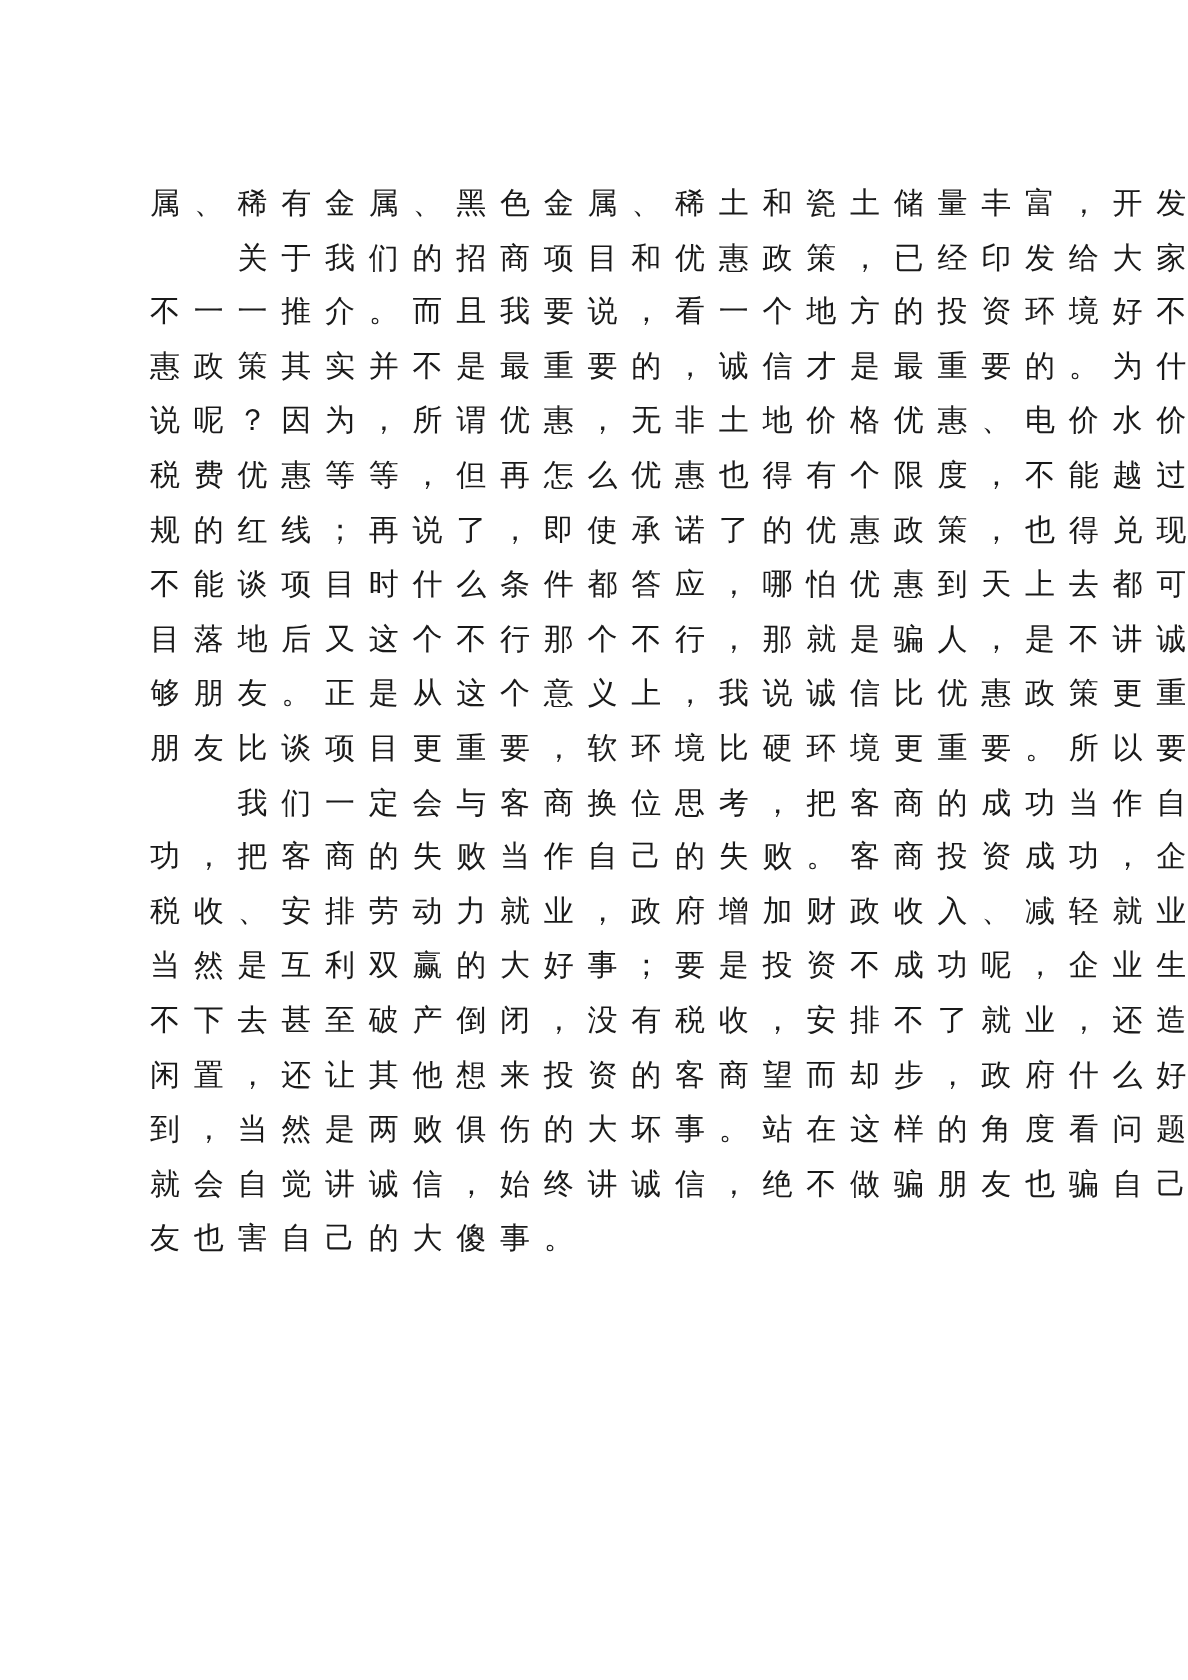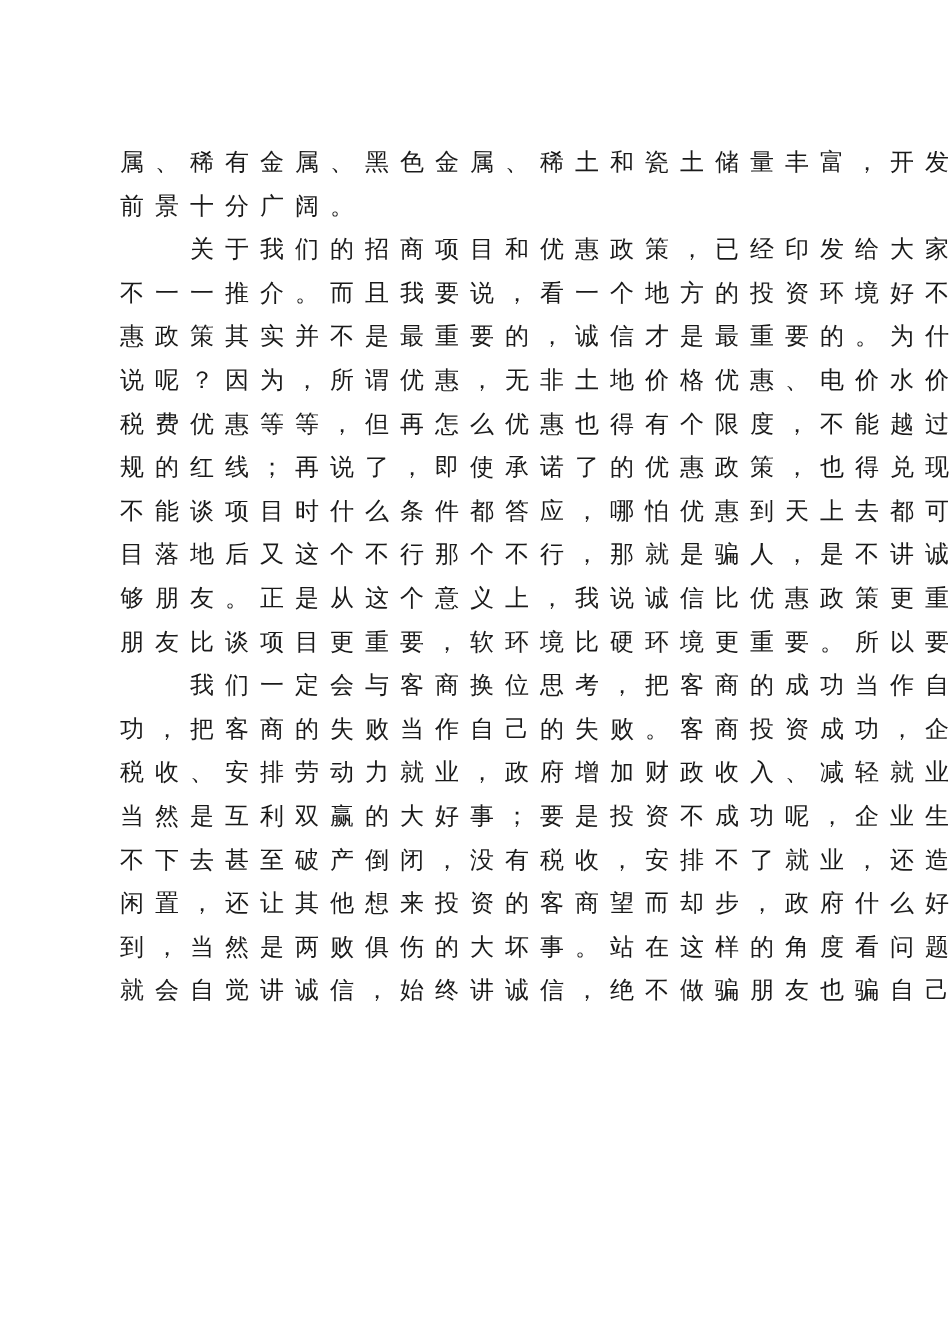--- a/index.html
+++ b/index.html
@@ -42,21 +42,20 @@
     }
   </style>
 </head>
 <body>
 
 <div class="page">
   <div class="body-text">
 
     <div>
       <span class="line">属、稀有金属、黑色金属、稀土和瓷土储量丰富，开发利用的</span>
-      <span class="line">前景十分广阔。</span>
     </div>
 
     <div>
       <span class="line indent">关于我们的招商项目和优惠政策，已经印发给大家，这里</span>
       <span class="line">不一一推介。而且我要说，看一个地方的投资环境好不好，优</span>
       <span class="line">惠政策其实并不是最重要的，诚信才是最重要的。为什么这样</span>
       <span class="line">说呢？因为，所谓优惠，无非土地价格优惠、电价水价优惠、</span>
       <span class="line">税费优惠等等，但再怎么优惠也得有个限度，不能越过政策法</span>
       <span class="line">规的红线；再说了，即使承诺了的优惠政策，也得兑现才行绝</span>
       <span class="line">不能谈项目时什么条件都答应，哪怕优惠到天上去都可以，项</span>
@@ -67,16 +66,17 @@
 
     <div>
       <span class="line indent">我们一定会与客商换位思考，把客商的成功当作自己的成</span>
       <span class="line">功，把客商的失败当作自己的失败。客商投资成功，企业上缴</span>
       <span class="line">税收、安排劳动力就业，政府增加财政收入、减轻就业压力，</span>
       <span class="line">当然是互利双赢的大好事；要是投资不成功呢，企业生产经营</span>
       <span class="line">不下去甚至破产倒闭，没有税收，安排不了就业，还造成土地</span>
       <span class="line">闲置，还让其他想来投资的客商望而却步，政府什么好处也得</span>
       <span class="line">到，当然是两败俱伤的大坏事。站在这样的角度看问题，我们</span>
       <span class="line">就会自觉讲诚信，始终讲诚信，绝不做骗朋友也骗自己、害朋</span>
+      <span class="line">友也害自己的大傻事。</span>
     </div>
 
   </div>
 </div>
 
 </body></html>

